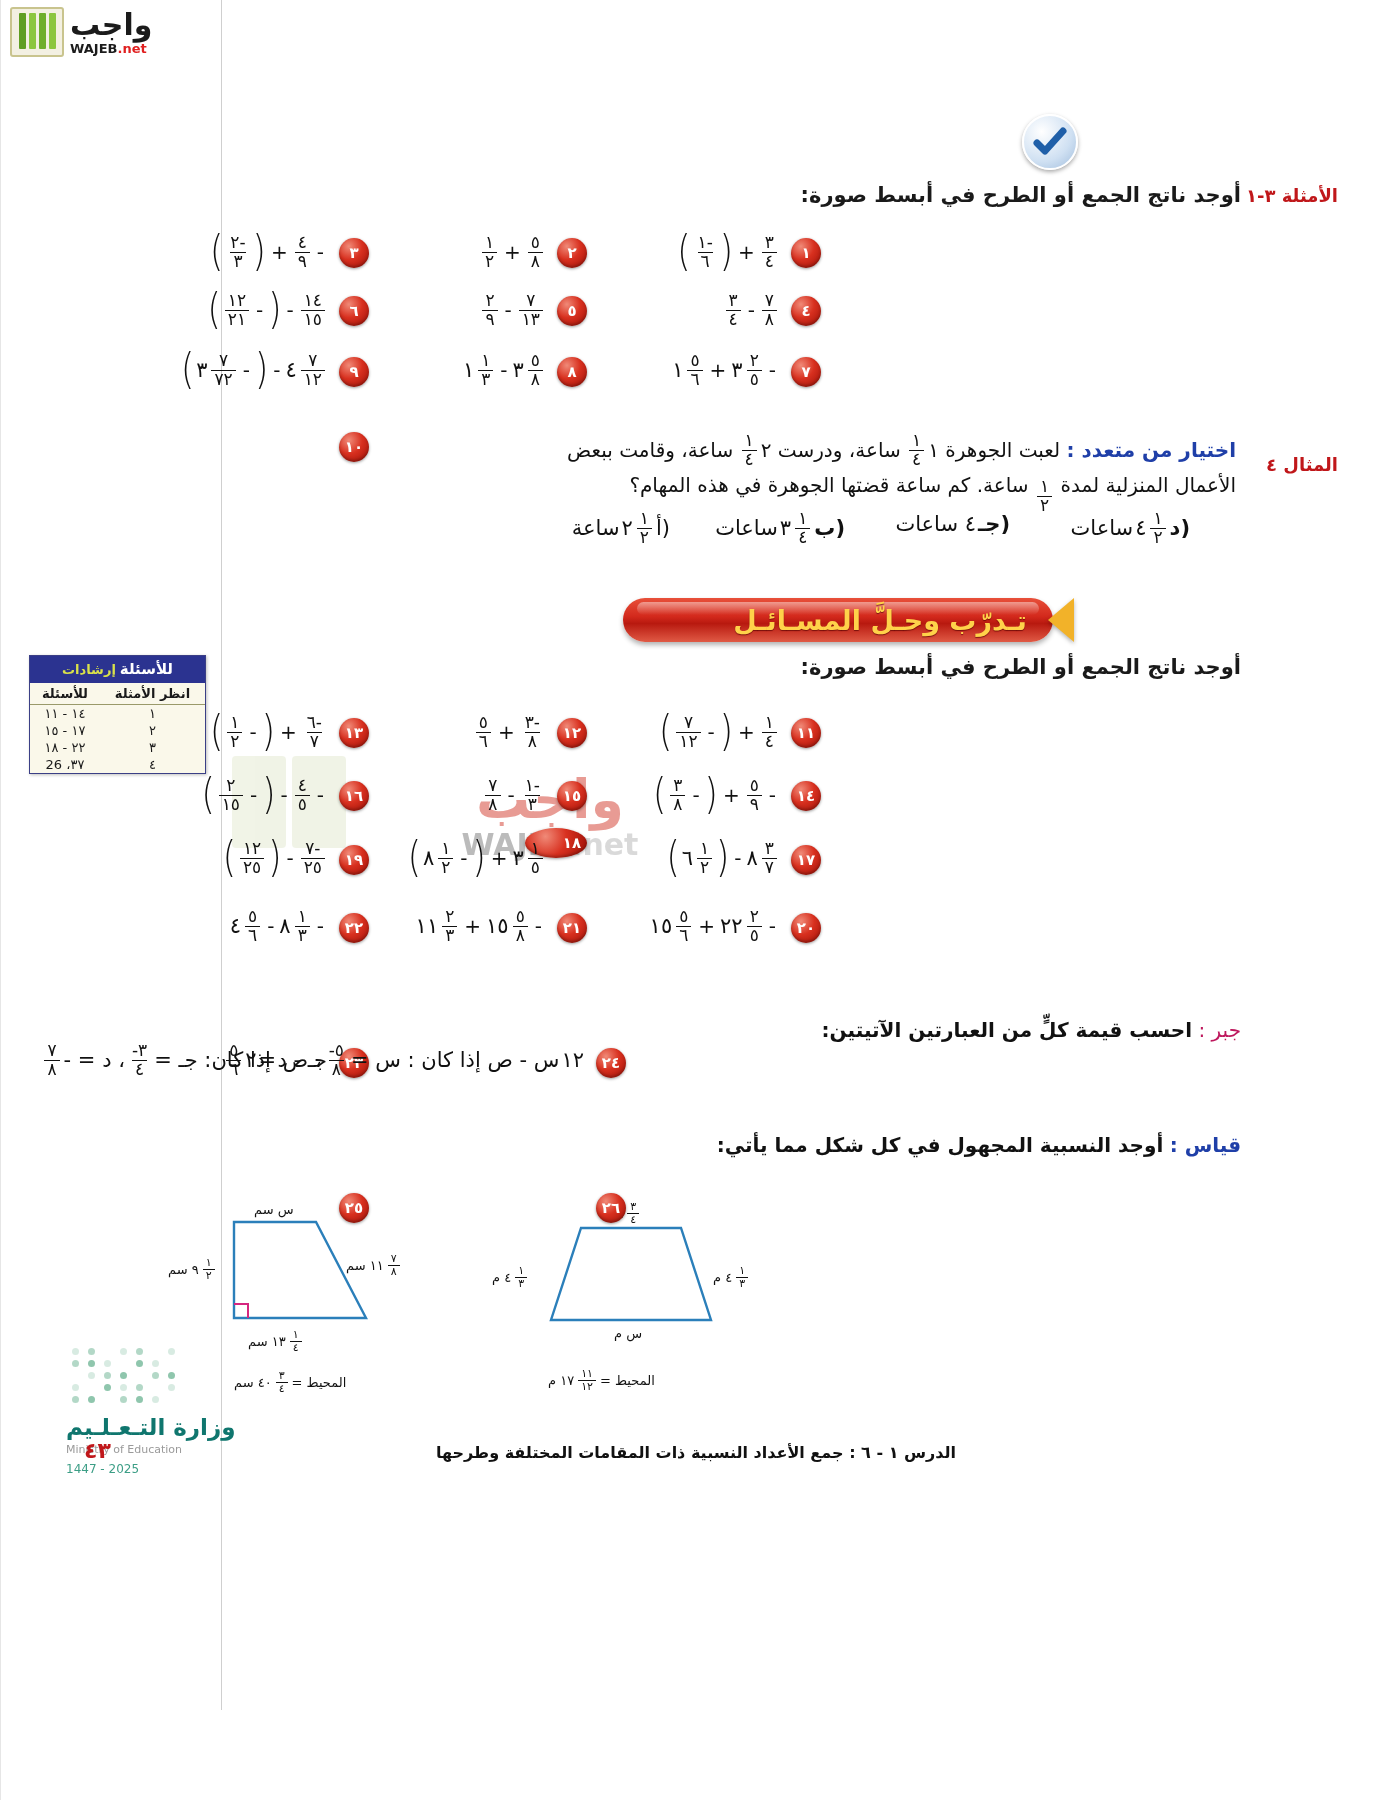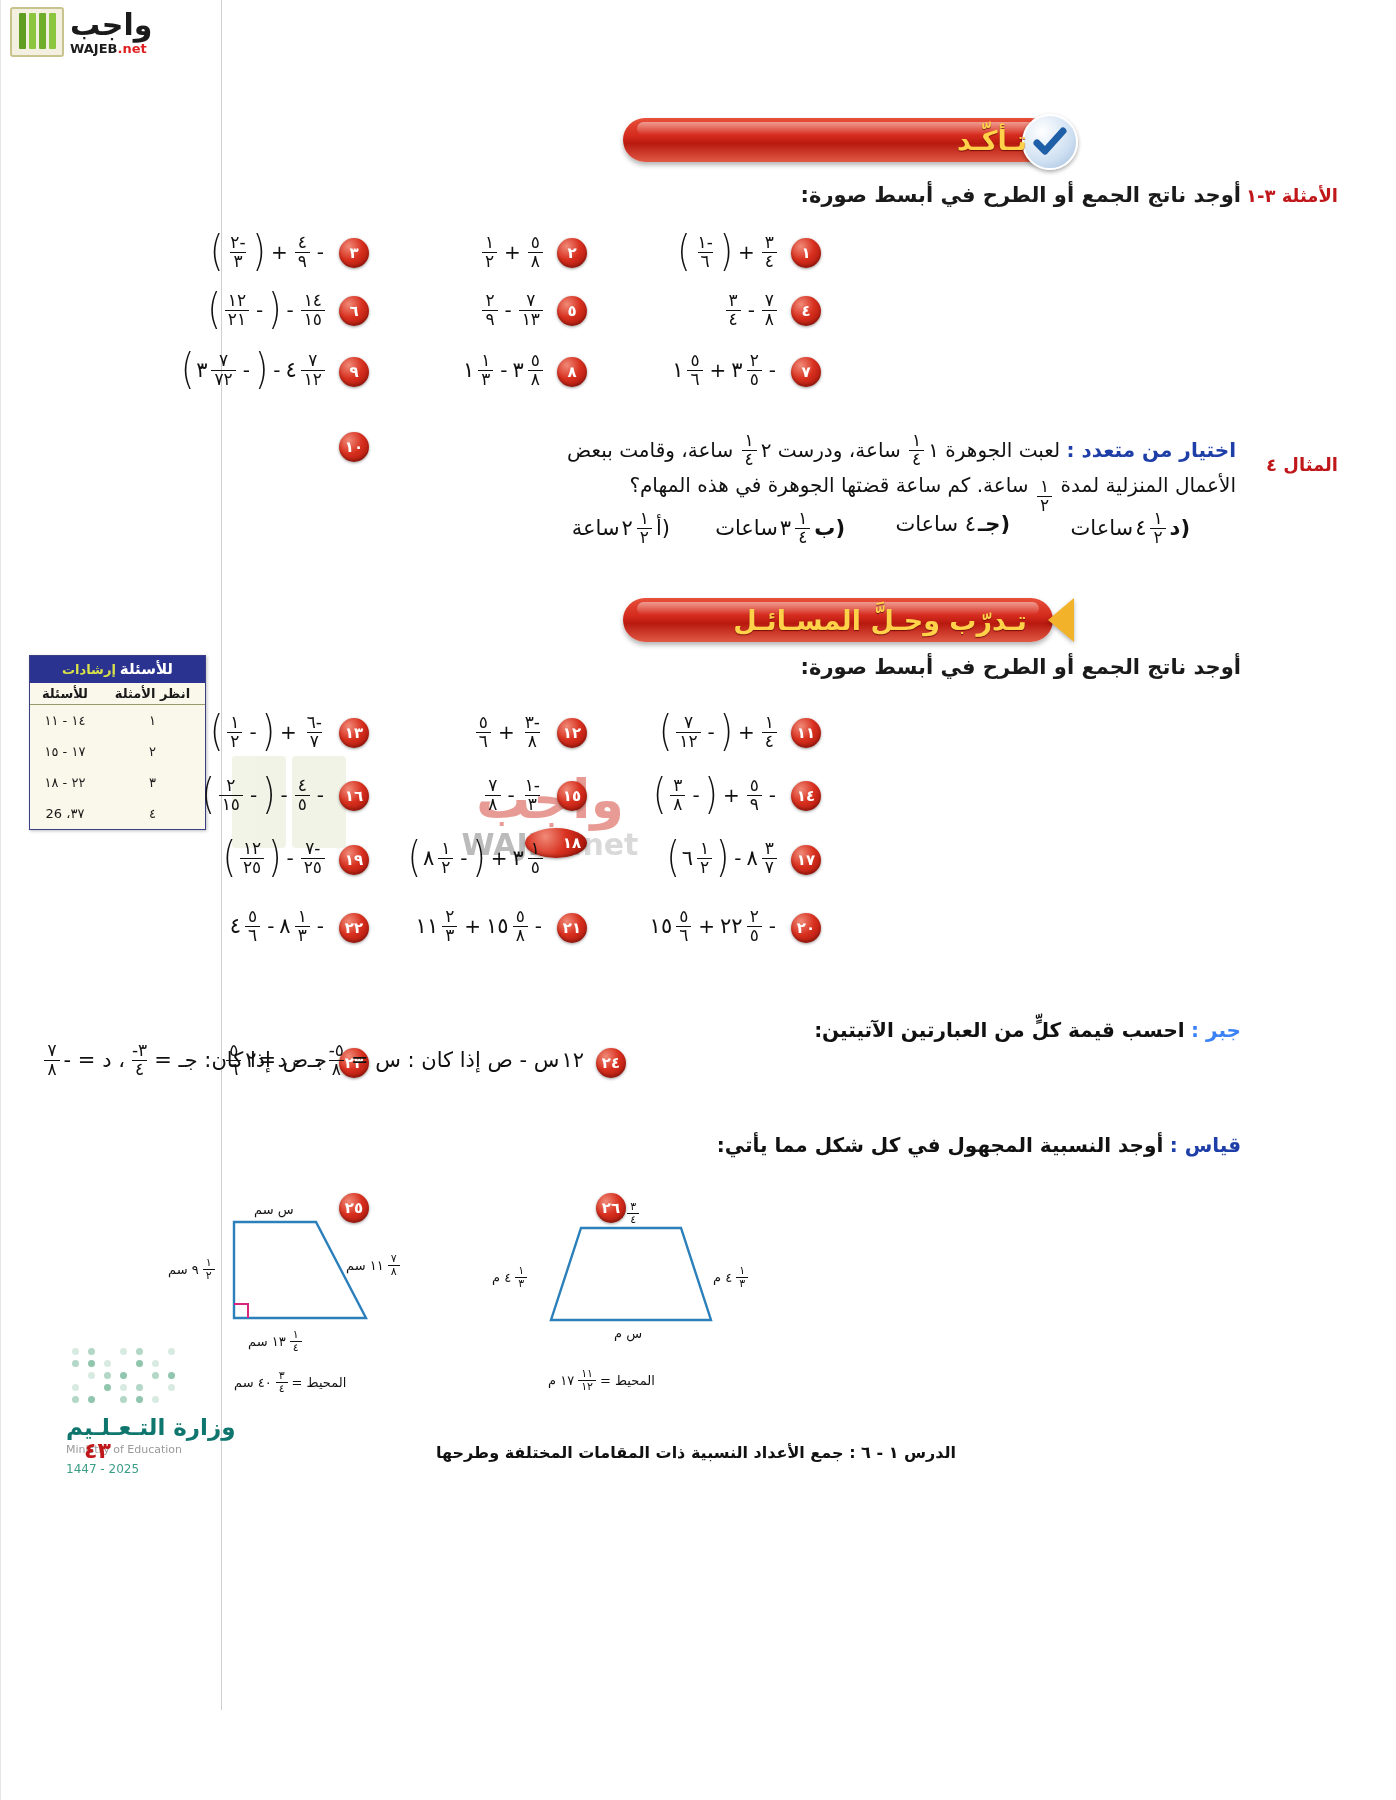--- a/index.html
+++ b/index.html
@@ -64,21 +64,21 @@
   .op{padding:0 3px;font-size:20px;}
 
   
   .hints{position:absolute;width:175px;border:1px solid #3b3f86;background:#faf8ea;
     box-shadow:1px 1px 3px rgba(0,0,0,.25);}
   .hints-head{background:#2b3390;color:#fff;text-align:center;padding:4px 0 5px;font-size:15px;font-weight:bold;
     display:flex;align-items:center;justify-content:center;gap:4px;}
   .hints-head .tag{color:#d9e24a;font-size:13px;}
   .hints-table{width:100%;border-collapse:collapse;font-size:13px;color:#1a1a1a;}
   .hints-table th{font-weight:bold;padding:3px 6px;font-size:13px;border-bottom:1px solid #9a9a6a;}
-  .hints-table td{padding:8px 6px;text-align:center;font-size:13px;}
+  .hints-table td{padding:1px 6px;text-align:center;font-size:13px;}
 
   
   .wm{position:absolute;left:400px;top:745px;width:300px;height:140px;opacity:.5;pointer-events:none;
       display:flex;flex-direction:column;align-items:center;justify-content:center;}
   .wm-ar{font-size:54px;font-weight:bold;color:#d23a2c;letter-spacing:-2px;}
   .wm-en{font-size:30px;font-weight:bold;color:#7a7a7a;margin-top:-4px;}
   .wm-book{position:absolute;left:232px;top:742px;width:120px;height:120px;opacity:.30;}
   .wm-book .pg{position:absolute;background:#cfd9b0;border-radius:4px;}
 
   
@@ -110,23 +110,20 @@
         <div class="bar b2"></div>
       <div class="bar b3"></div>
         <div class="bar b4"></div>
     </div>
     <div class="logo-text">
       <div class="logo-ar">واجب</div>
       <div class="logo-en"><span>WAJEB</span><span class="dot">.net</span></div>
     </div>
   </div>
 
-  <div class="banner" style="top:118px;right:343px;width:430px;">
-    <span class="banner-label">تـأكّـد</span>
-  </div>
   <div class="check-badge" style="top:114px;right:318px;">
     <svg viewBox="0 0 40 40">
         <path d="M7 21 L15 29 L33 9" stroke="#1f5fa8" stroke-width="7" fill="none" stroke-linecap="round" stroke-linejoin="round"></path>
       </svg>
   </div>
 
   <div class="side-label" style="top:185px;right:58px;">الأمثلة ٣-١</div>
   <div class="instruction" style="top:183px;right:155px;">أوجد ناتج الجمع أو الطرح في أبسط صورة:</div>
 
   <div class="num" style="top:238px;right:575px;">١</div>
@@ -530,21 +527,21 @@
         </span></span>
       <span class="op">-</span>
       <span class="mixed">٨<span class="frac">
           <span class="n">١</span>
           <span class="d">٣</span>
         </span></span>
       <span class="op">-</span>
   </div>
 
   <div style="position:absolute;top:1018px;right:155px;font-size:20px;color:#111;">
-    <span style="color:#3b82f6;font-weight:bold;">جبر :</span>
+    <span style="color:#be185d;font-weight:normal;">جبر :</span>
     <span style="font-weight:bold;">احسب قيمة كلٍّ من العبارتين الآتيتين:</span>
   </div>
 
   <div class="num" style="top:1048px;right:1027px;">٢٣</div>
   <div class="expr" style="top:1042px;right:1069px;direction:rtl;">
     <span>جـ - د إذا كان: جـ =</span>
       <span class="frac">
         <span class="n">٣-</span>
         <span class="d">٤</span>
       </span>

